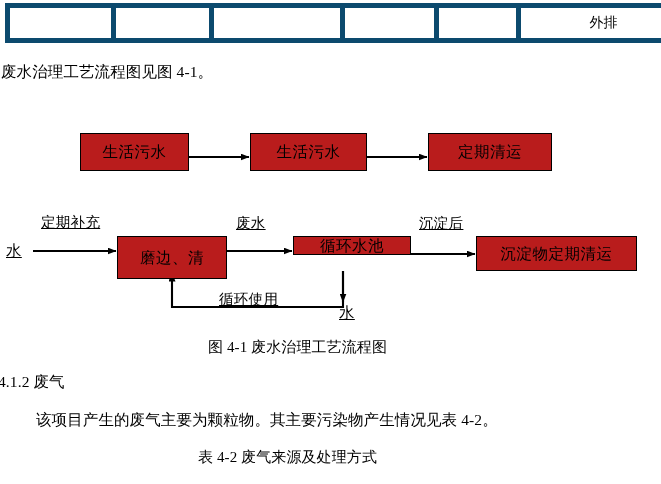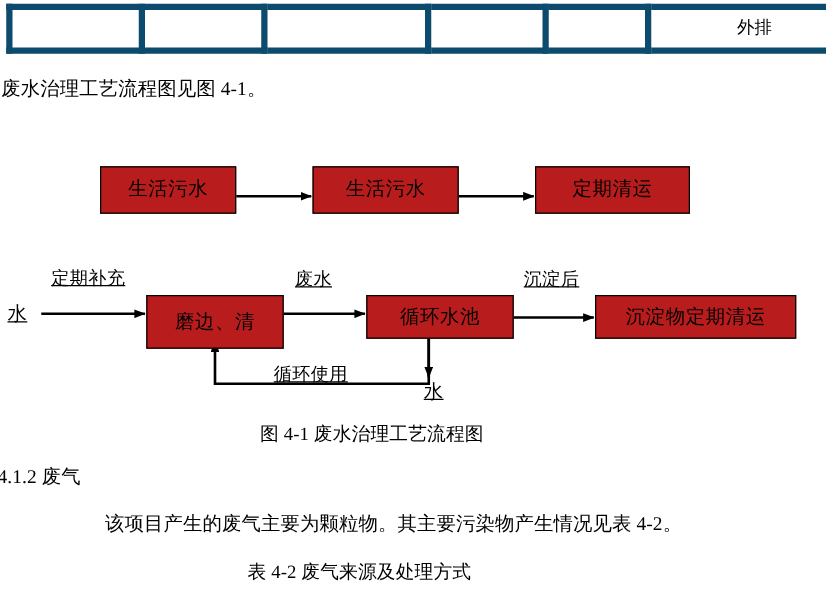--- a/index.html
+++ b/index.html
@@ -39,21 +39,21 @@
   
   .para {
     position: absolute;
     font-size: 15.5px;
     line-height: 1.25;
     white-space: nowrap;
     letter-spacing: 0.1px;
   }
   #intro-line   { left: 1px;  top: 62px; }
   #section-head { left: -2px; top: 372px; }
-  #waste-gas-para { left: 36px; top: 410px; margin-left: 48px; }
+  #waste-gas-para { left: 36px; top: 410px; }
 
   .caption {
     position: absolute;
     font-size: 15px;
     white-space: nowrap;
     letter-spacing: 0.1px;
   }
   #figure-caption { left: 208px; top: 338px; }
   #table-caption  { left: 198px; top: 448px; }
 
@@ -90,21 +90,21 @@
     text-decoration: underline;
   }
 
   
   #box-domestic-sewage { left: 80px;  top: 133px; width: 109px; height: 38px; }
   #box-septic-tank     { left: 250px; top: 133px; width: 117px; height: 38px; }
   #box-regular-removal { left: 428px; top: 133px; width: 124px; height: 38px; text-align: right; }
 
   
   #box-grinding        { left: 117px; top: 236px; width: 110px; height: 43px; }
-  #box-circulation-pool{ left: 293px; top: 236px; width: 118px; height: 35px; }
+  #box-circulation-pool{ left: 293px; top: 236px; width: 118px; height: 19px; }
   #box-sediment-removal{ left: 476px; top: 236px; width: 161px; height: 35px; }
 
   
   #label-water-source  { left: 6px;   top: 241px; font-size: 15.5px; }
   #label-replenish     { left: 41px;  top: 213px; }
   #label-wastewater    { left: 236px; top: 214px; }
   #label-after-settle  { left: 419px; top: 214px; }
   #label-recycle-use   { left: 219px; top: 290px; }
   #label-water-out     { left: 339px; top: 303px; font-size: 15.5px; }
 </style>

